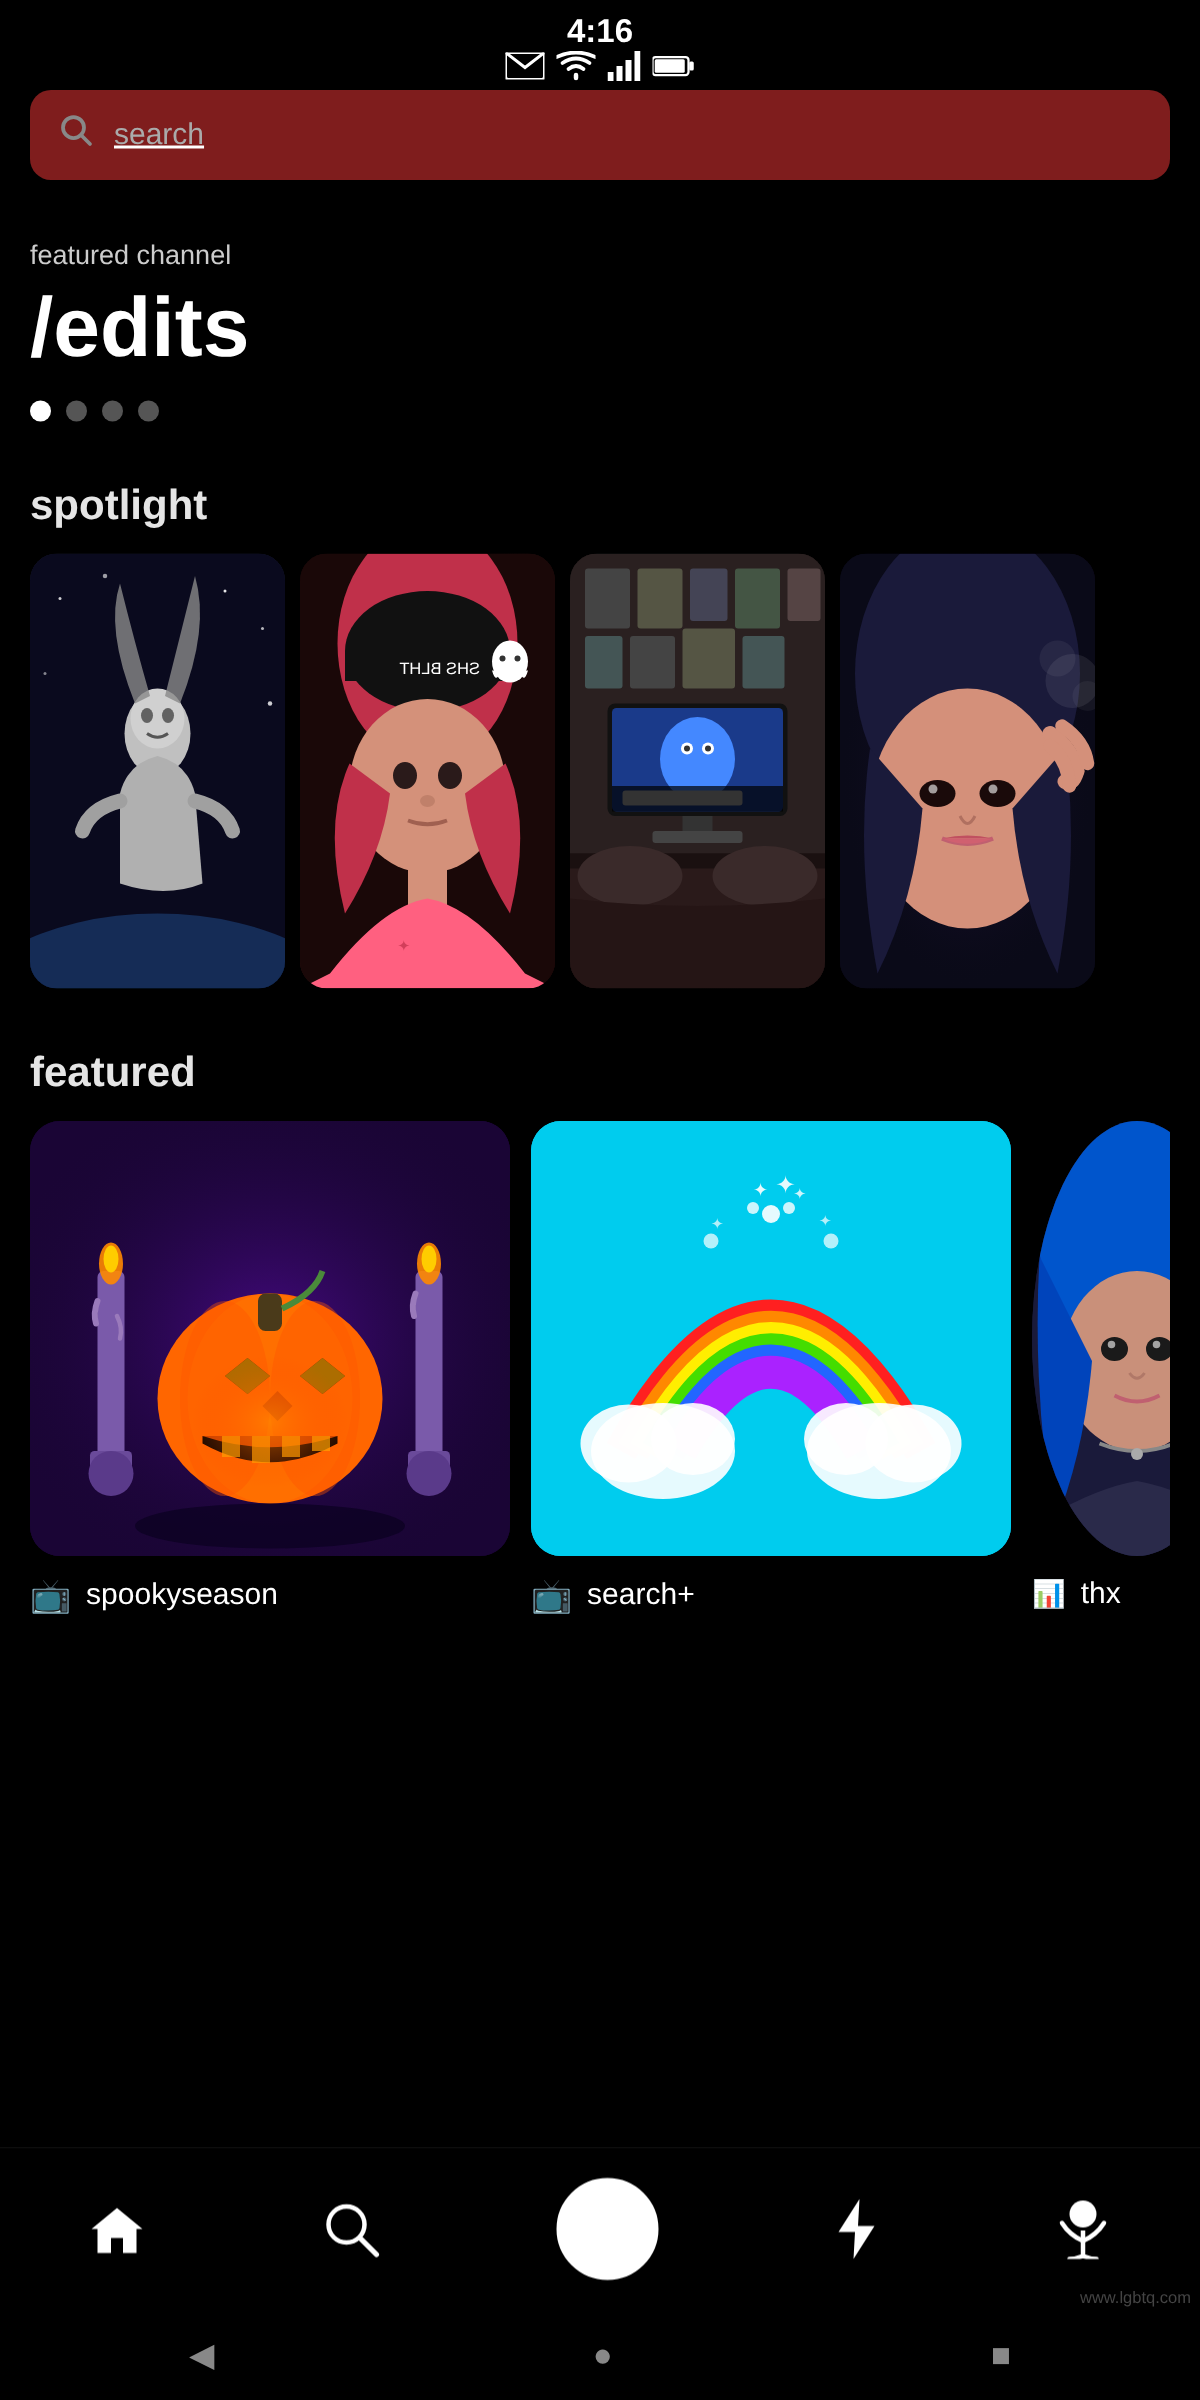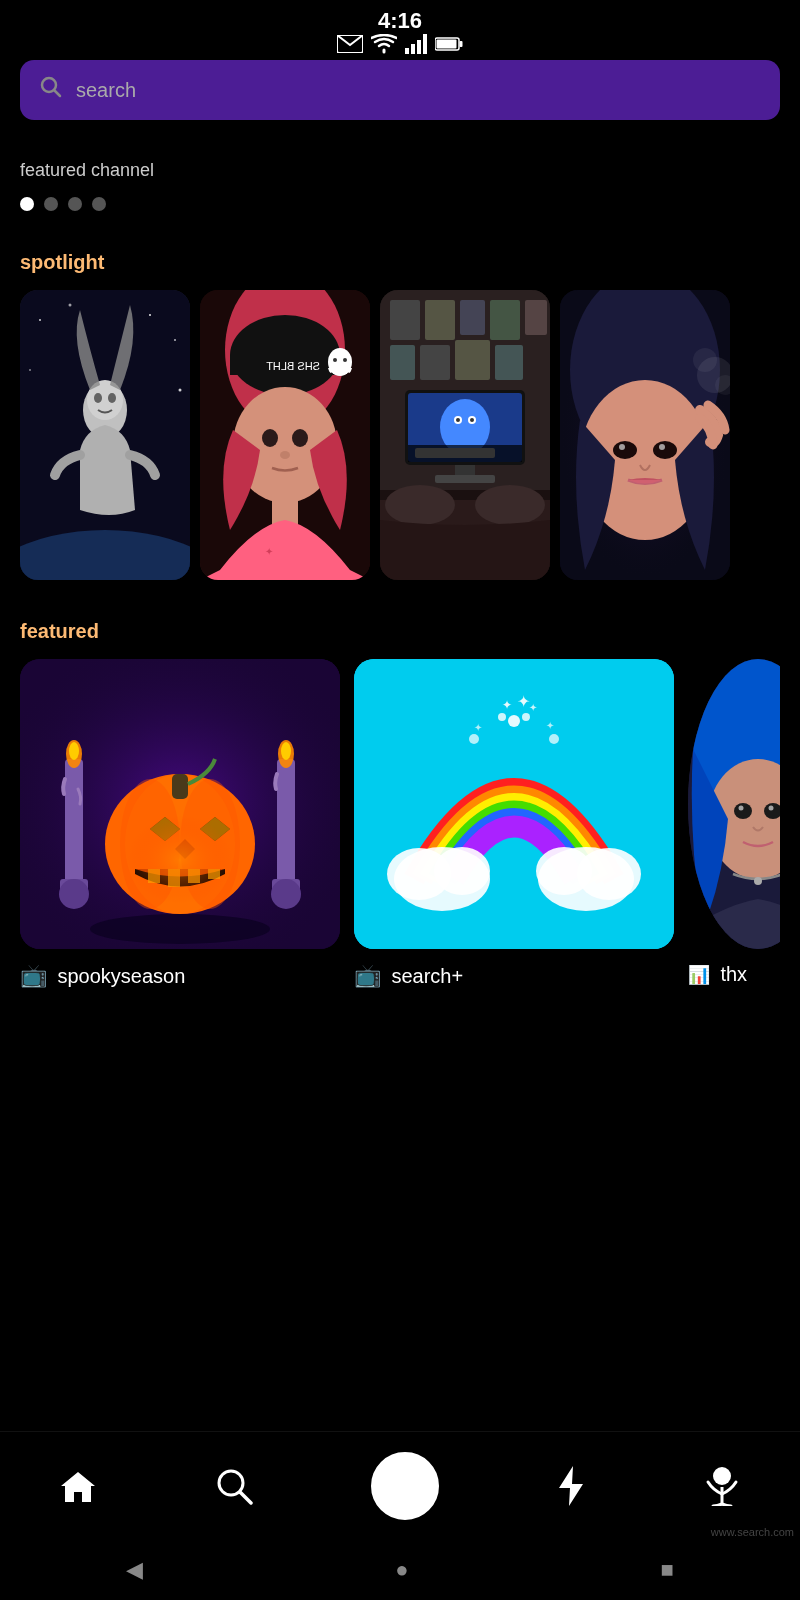--- a/index.html
+++ b/index.html
@@ -33,43 +33,44 @@
       gap: 8px;
     }
 
     
     .search-container {
       padding: 10px 20px 20px;
     }
     .search-bar {
       display: flex;
       align-items: center;
-      background: #4c1d95;
+      background: #7f1d1d;
       border-radius: 14px;
       padding: 16px 20px;
       gap: 14px;
+      text-decoration: underline;
     }
     .search-icon-wrap {
       color: #888;
       font-size: 22px;
     }
     .search-input {
       font-size: 20px;
       color: #aaa;
       flex: 1;
     }
 
     
     .featured-channel {
       padding: 20px 20px 10px;
     }
     .featured-label {
       font-size: 18px;
       color: #ccc;
-      margin-bottom: 16px;
+      margin-bottom: 6px;
     }
     .featured-title {
       font-size: 56px;
       font-weight: 900;
       color: #fff;
       line-height: 1.1;
       margin-bottom: 18px;
     }
     .dots {
       display: flex;
@@ -84,23 +85,23 @@
     }
     .dot.active {
       background: #fff;
     }
 
     
     .section {
       padding: 10px 20px;
     }
     .section-title {
-      font-size: 20px;
+      font-size: 28px;
       font-weight: 700;
-      color: #fdba74;
+      color: #e5e5e5;
       margin-bottom: 16px;
     }
     .spotlight-grid {
       display: flex;
       gap: 10px;
       overflow-x: auto;
     }
     .spotlight-item {
       flex: 0 0 170px;
       height: 290px;
@@ -262,20 +263,21 @@
         <circle cx="9" cy="9" r="7" stroke="#888" stroke-width="2.5"></circle>
         <line x1="14" y1="14" x2="20" y2="20" stroke="#888" stroke-width="2.5" stroke-linecap="round"></line>
       </svg>
     </span>
     <span class="search-input">search</span>
   </div>
 </div>
 
 <div class="featured-channel">
   <div class="featured-label">featured channel</div>
+  <div class="featured-title">/edits</div>
   <div class="dots">
     <div class="dot active"></div>
     <div class="dot"></div>
     <div class="dot"></div>
     <div class="dot"></div>
   </div>
 </div>
 
 <div class="section">
   <div class="section-title">spotlight</div>
@@ -624,13 +626,13 @@
     </svg>
   </div>
 </div>
 
 <div class="android-nav">
   <span class="android-btn">◀</span>
   <span class="android-btn">●</span>
   <span class="android-btn">■</span>
 </div>
 
-<div class="watermark">www.search.com</div>
+<div class="watermark">www.lgbtq.com</div>
 
 </body></html>

